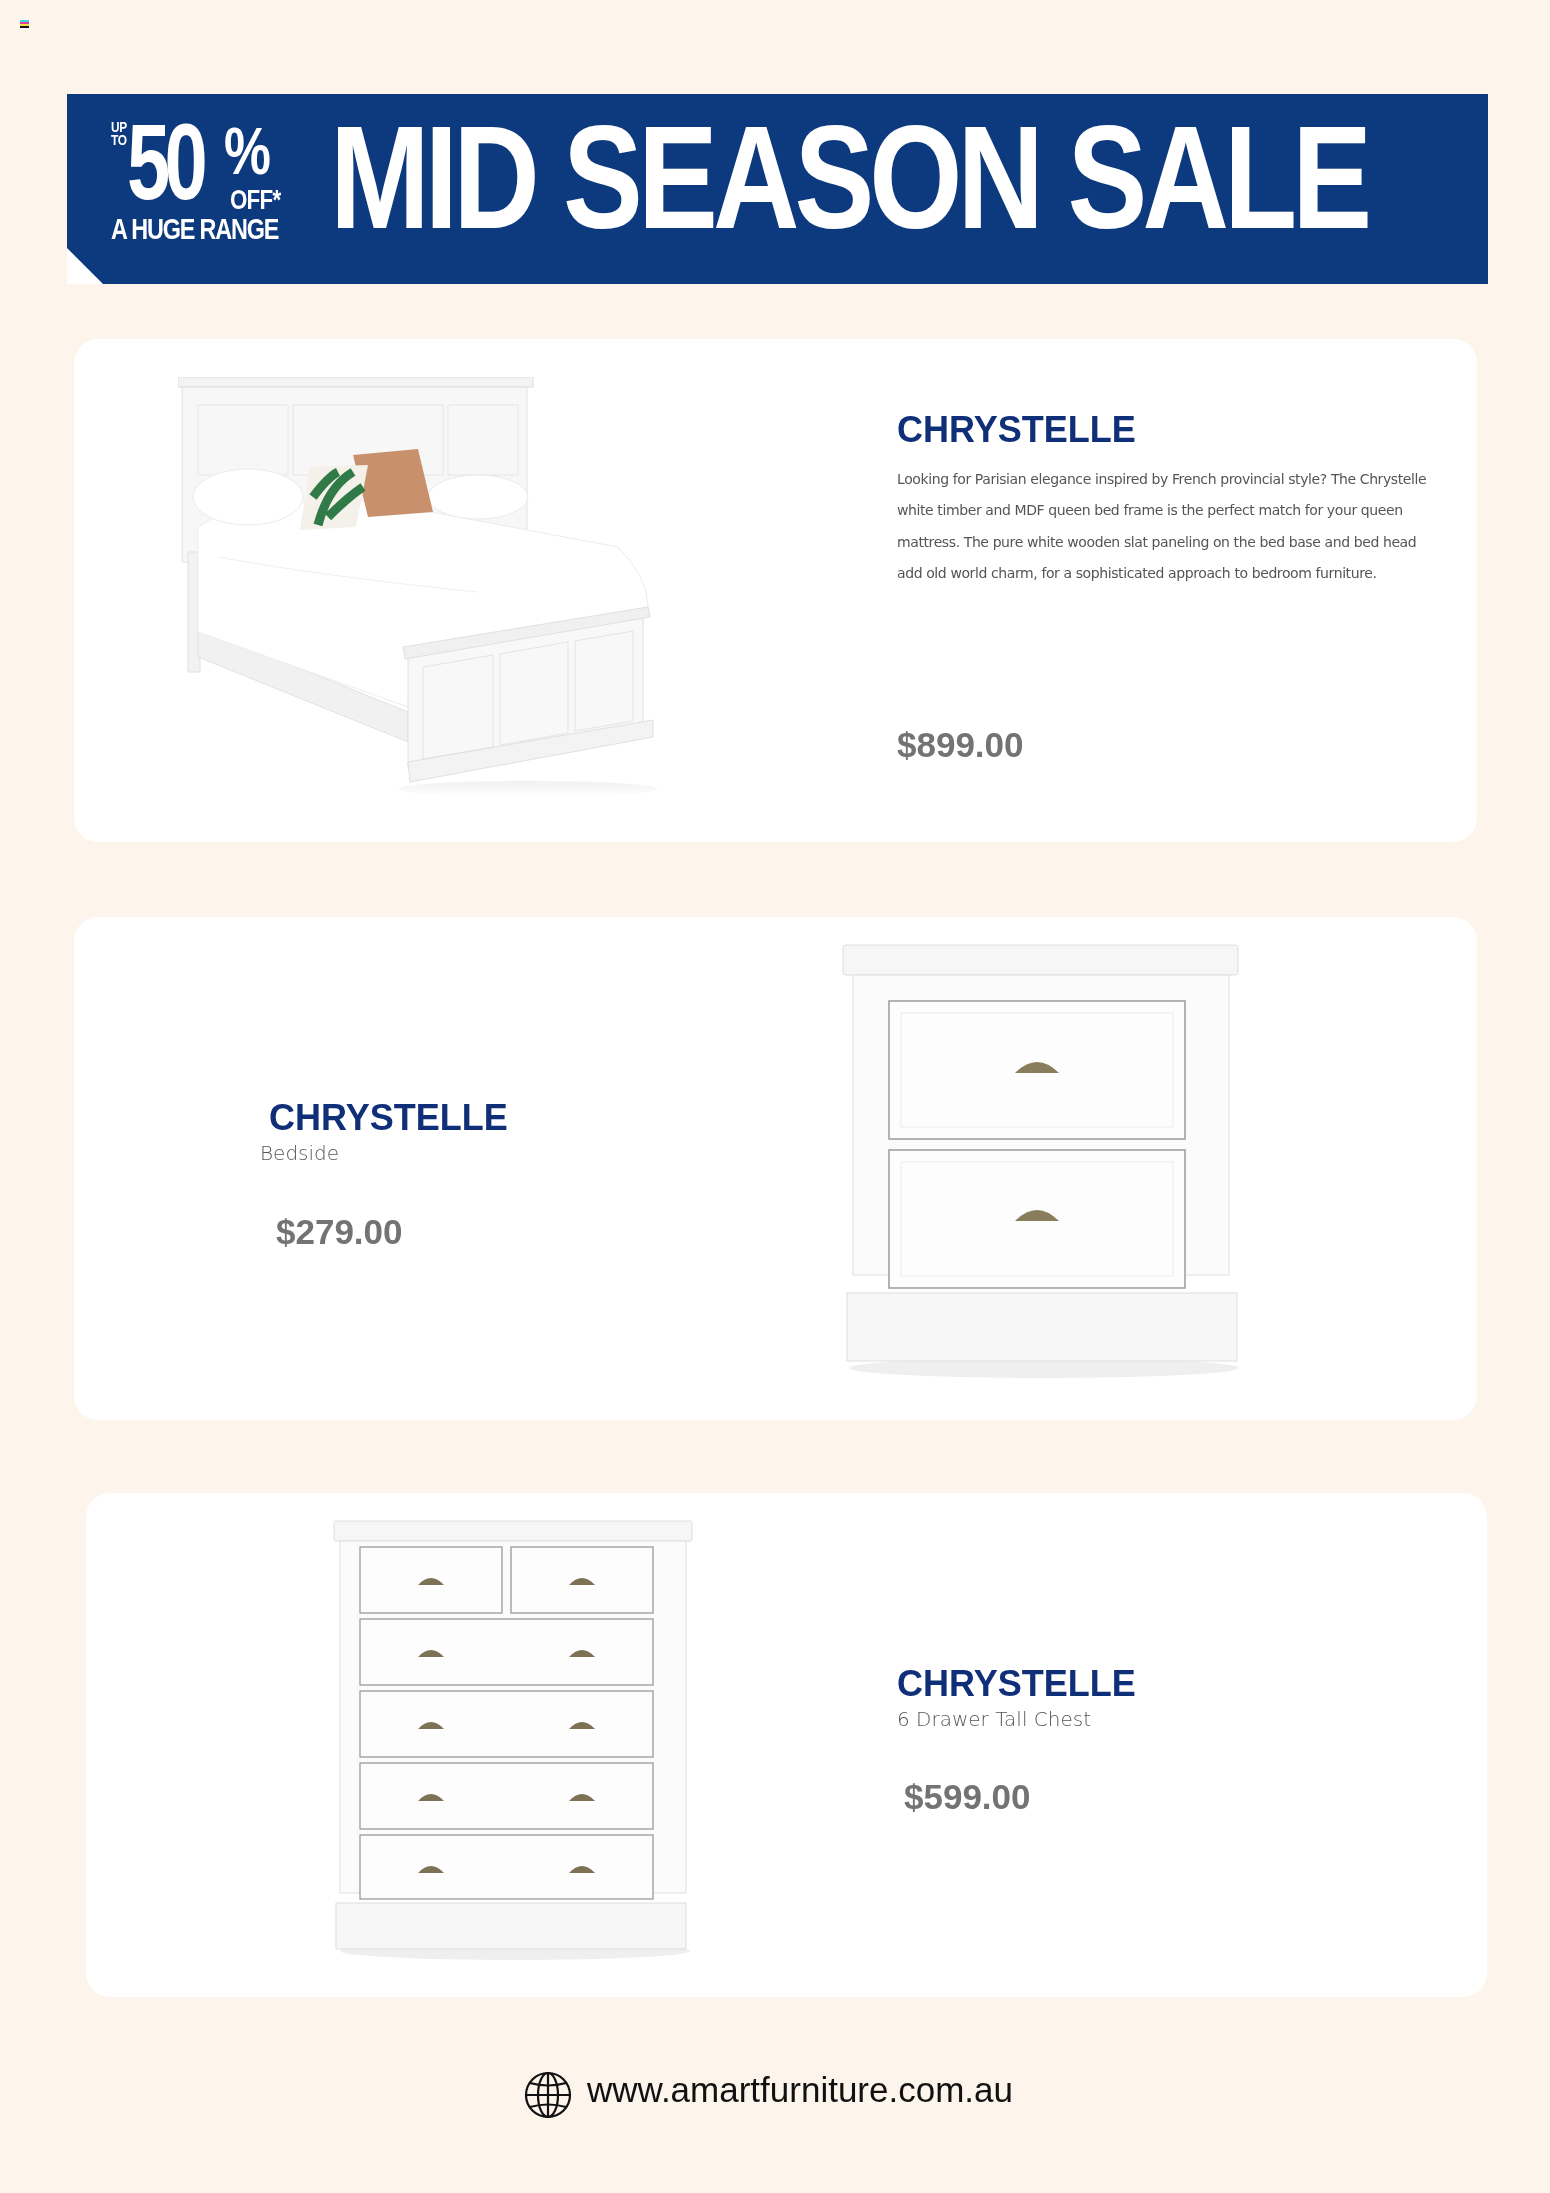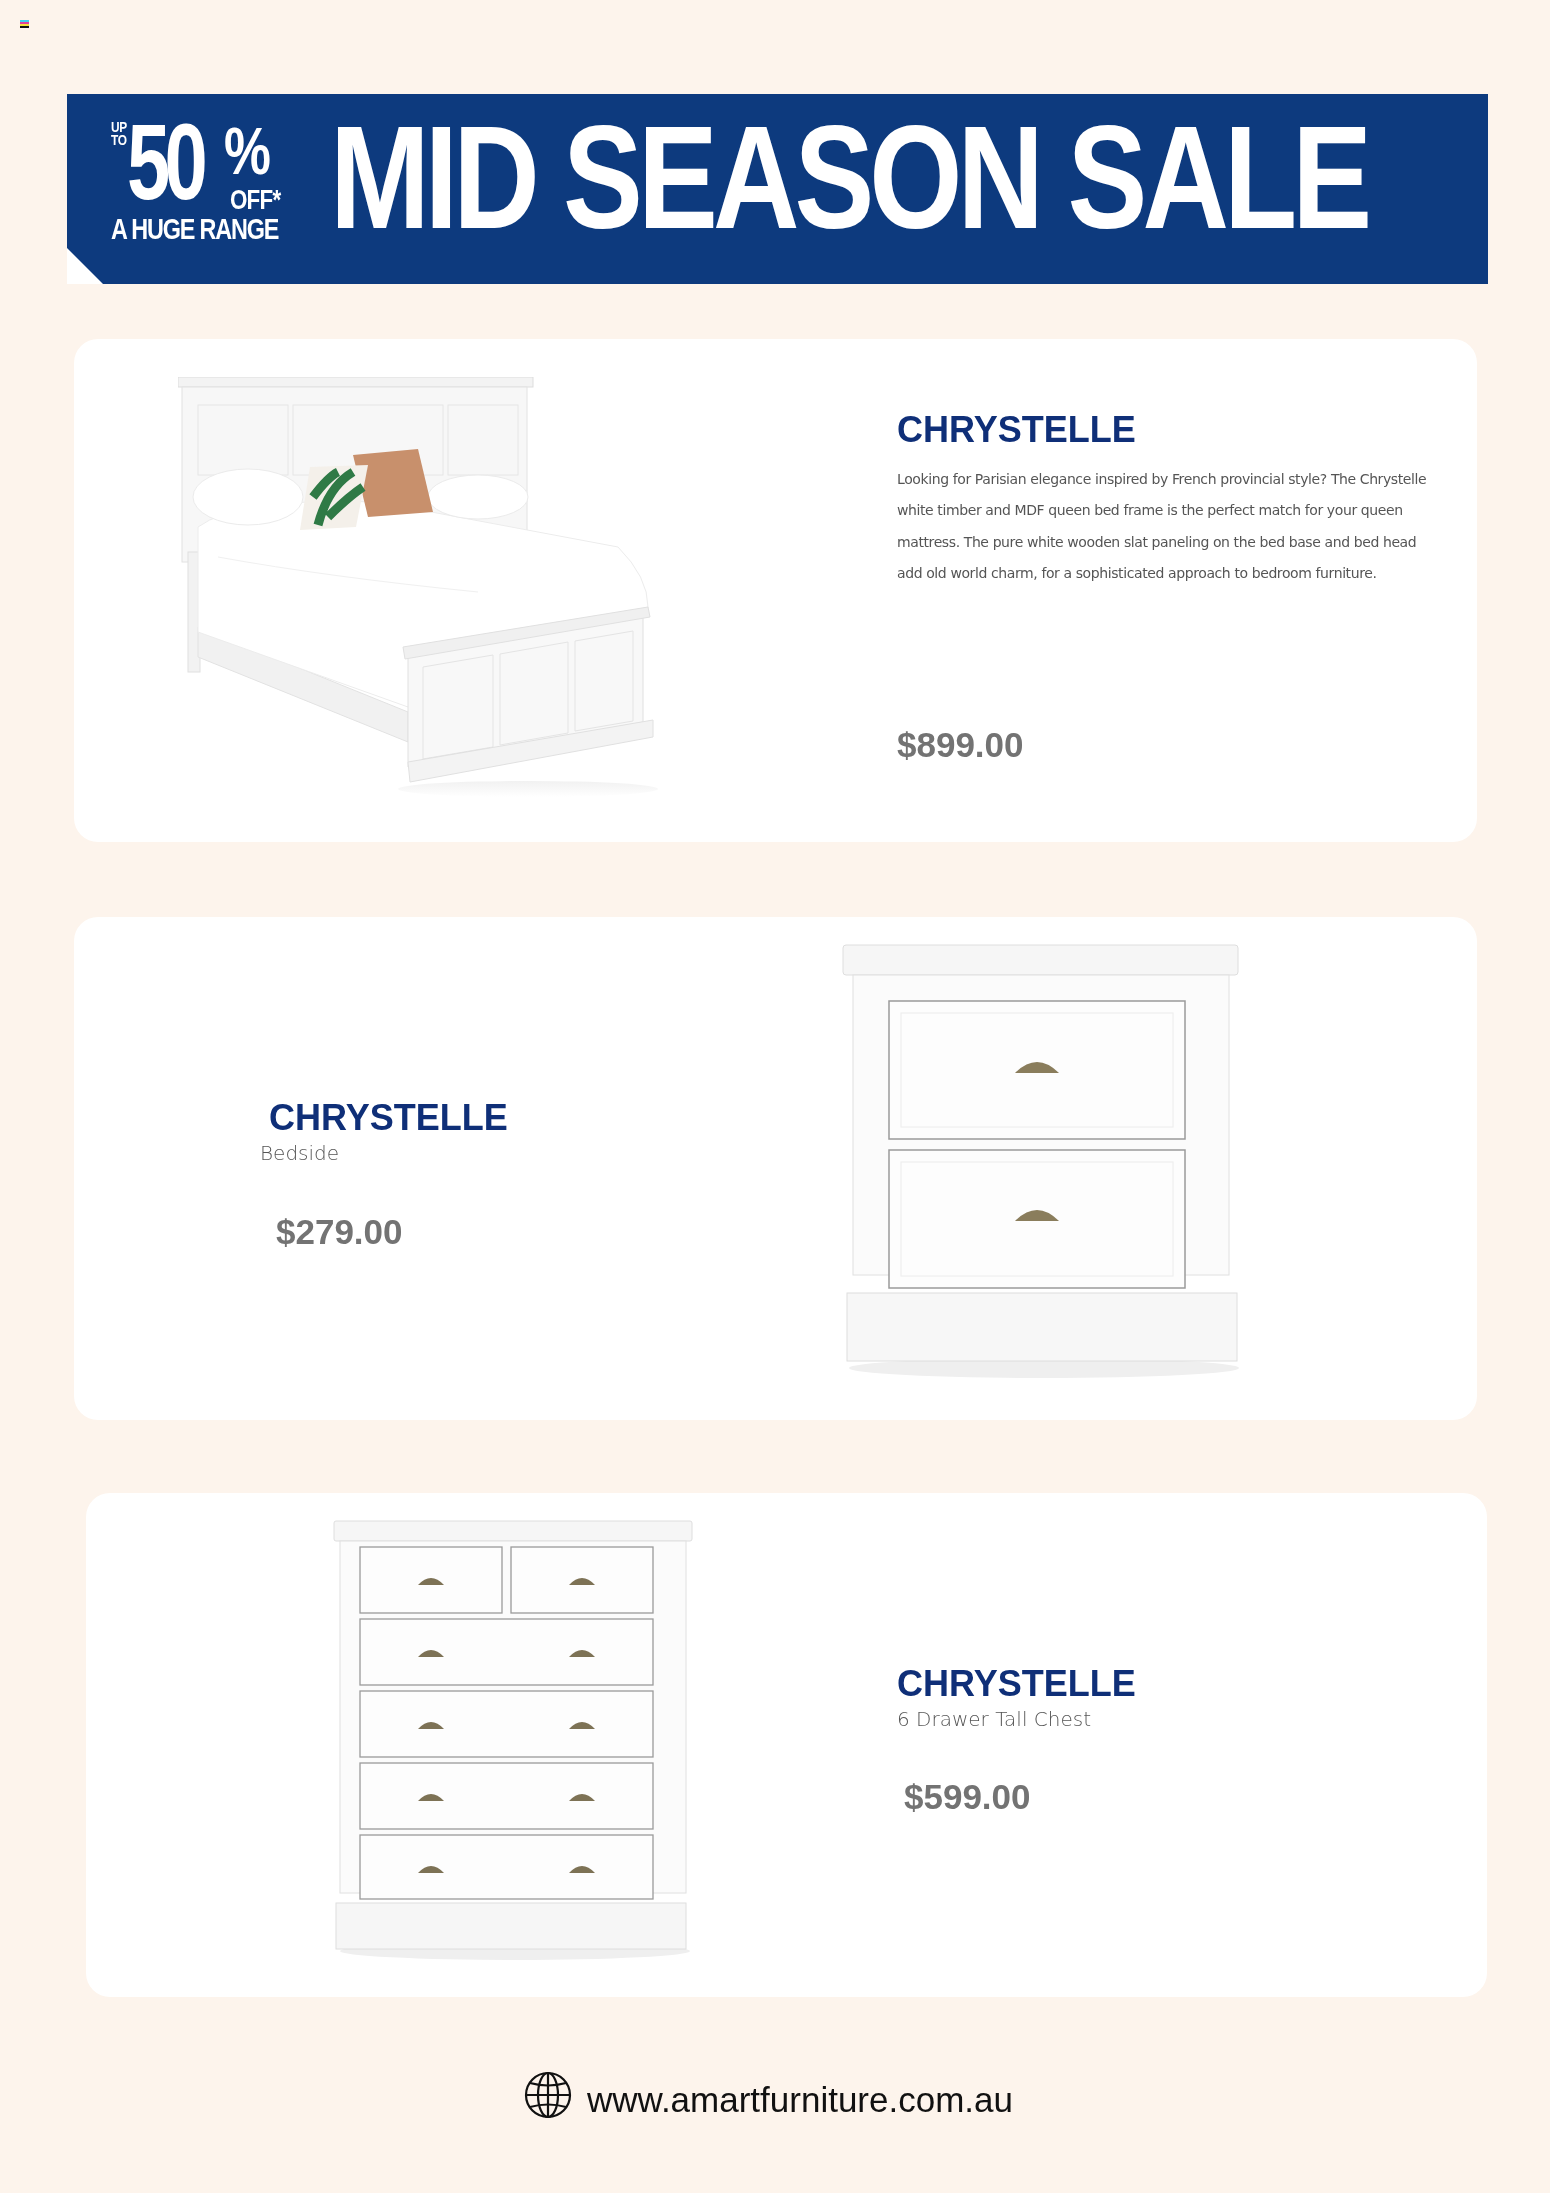--- a/index.html
+++ b/index.html
@@ -37,21 +37,21 @@
   .card-3 { left: 86px; top: 1493px; width: 1401px; height: 504px; }
 
   .p-title { position: absolute; color: #0f2f78; font-weight: bold; font-size: 36px; line-height: 40px; white-space: nowrap; }
   .p-sub { position: absolute; color: #555; font-family: "DejaVu Sans", sans-serif; font-size: 20px; line-height: 24px; white-space: nowrap; font-weight: 300; }
   .p-desc { position: absolute; color: #555; font-family: "DejaVu Sans", sans-serif; font-size: 14px; line-height: 31.3px; width: 540px; letter-spacing: -0.4px; }
   .p-price { position: absolute; color: #737373; font-weight: bold; font-size: 35px; line-height: 56px; white-space: nowrap; }
 
   .product-img { position: absolute; }
 
   
-  .footer { position: absolute; left: 523px; top: 2070px; height: 50px; display: flex; align-items: flex-end; }
+  .footer { position: absolute; left: 523px; top: 2070px; height: 50px; display: flex; align-items: flex-start; }
   .globe { width: 50px; height: 50px; margin-right: 14px; }
   .url { font-family: "Liberation Sans", sans-serif; font-size: 35px; color: #111; white-space: nowrap; }
 </style>
 </head>
 <body>
 
 <div class="reg-mark">
   <span style="background:#3fd0f0"></span>
   <span style="background:#e0409a"></span>
   <span style="background:#f4e03a"></span>

